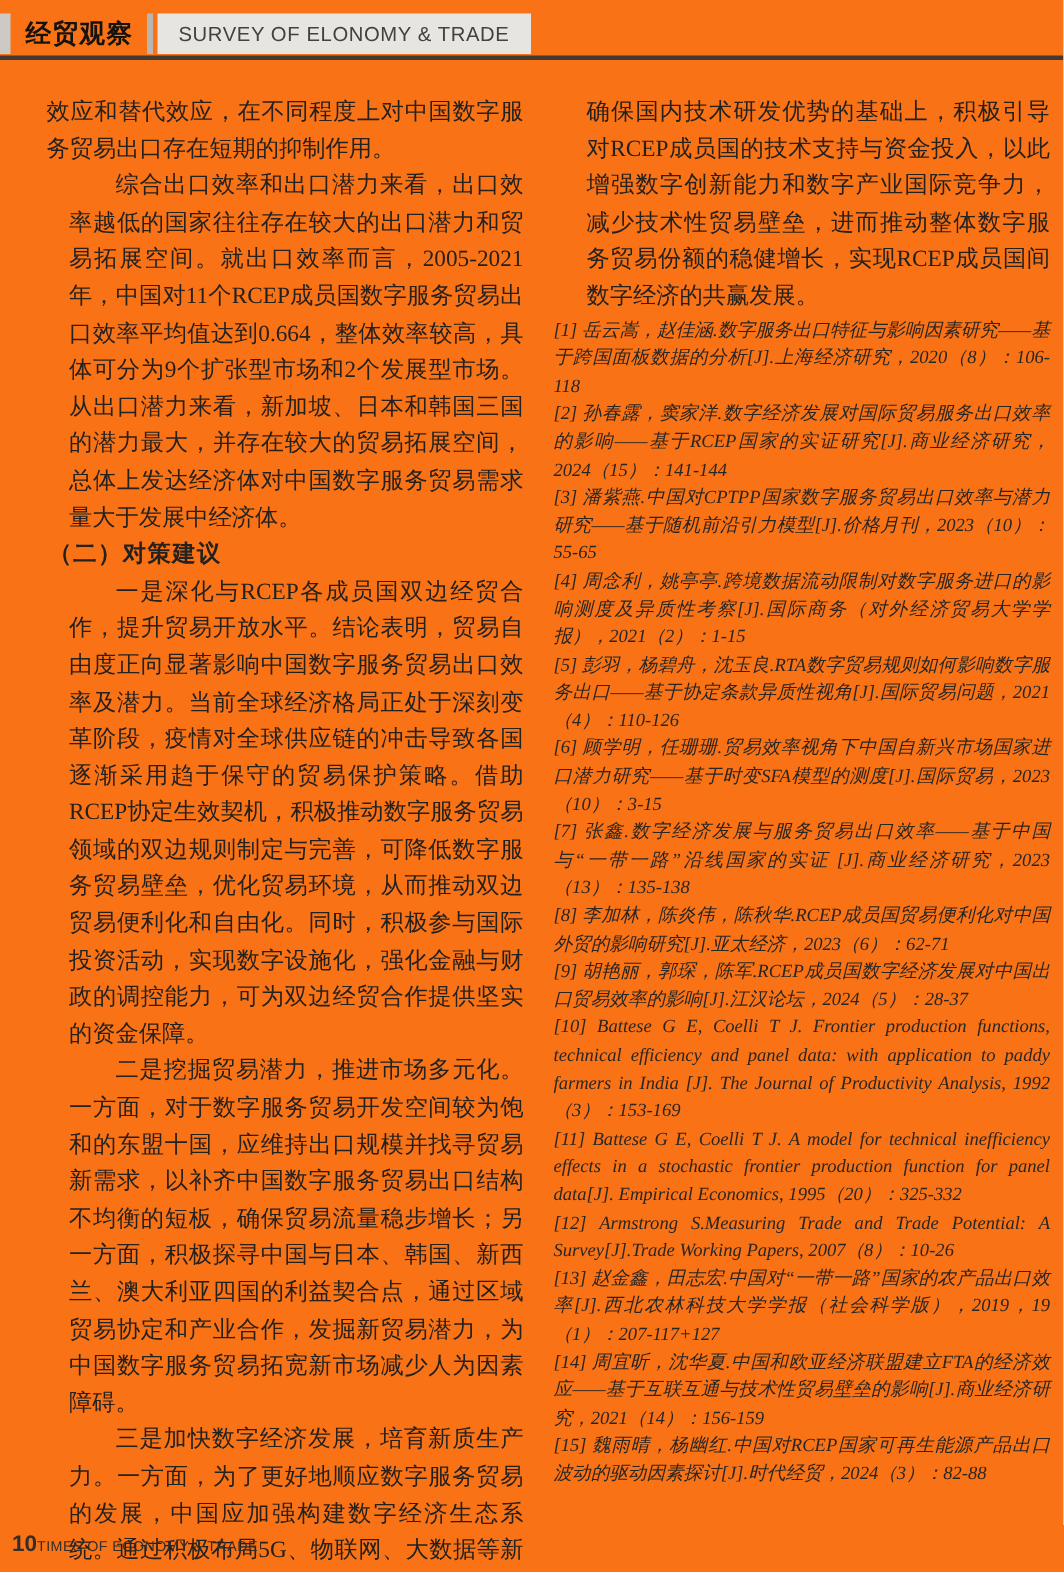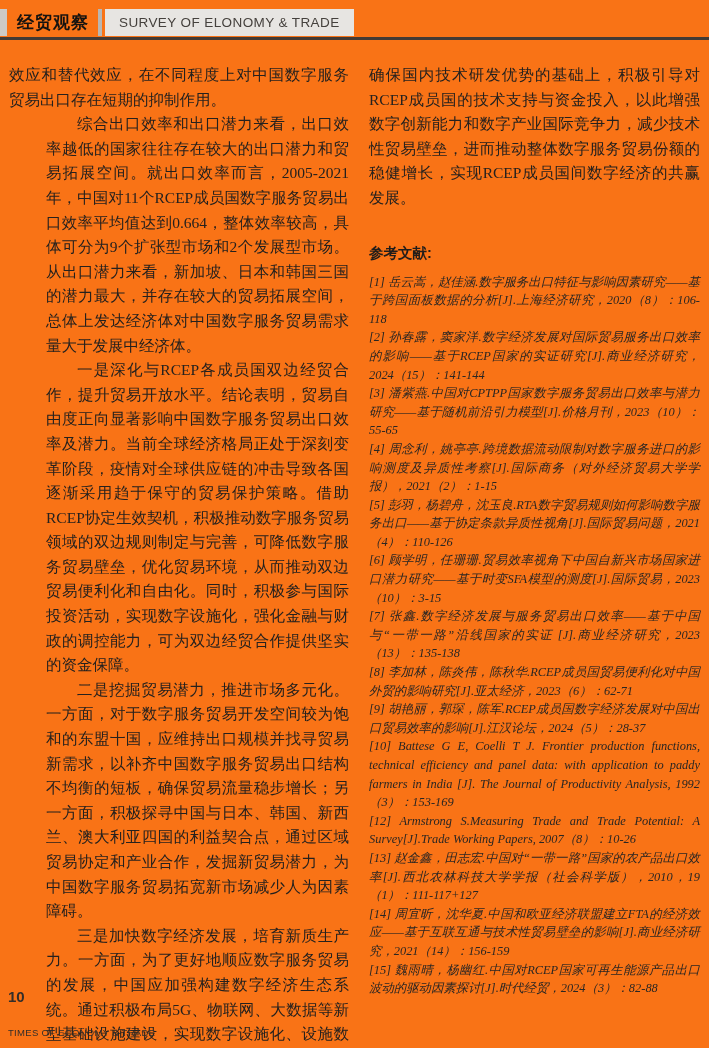--- a/index.html
+++ b/index.html
@@ -67,21 +67,21 @@
   .col { text-align: justify; }
   .col-left  { flex: 0 0 340px; }
   .col-right { flex: 1 1 auto; }
 
   .para {
     font-size: 15.5px;
     line-height: 24.6px;
     color: #25211e;
   }
   .para.indent   { text-indent: 2em; margin-left: 37px; }
-  .para.noindent { text-indent: 0; }
+  .para.noindent { text-indent: 0; margin-left: 22px; }
   .para.subhead  {
     text-indent: 1.5em;
     font-weight: 700;
     letter-spacing: 1px;
   }
 
   
   .refs-heading {
     font-family: "Liberation Sans", "DejaVu Sans", sans-serif;
     font-weight: 700;
@@ -98,24 +98,22 @@
     text-align: justify;
   }
 
   
   .footer {
     position: absolute;
     left: 8px;
     bottom: 10px;
     display: flex;
     align-items: baseline;
-    gap: 22px;
     font-family: "Liberation Sans", "DejaVu Sans", sans-serif;
     color: #332e2a;
-    flex-direction: column;
   }
   .page-number {
     font-size: 15px;
     font-weight: 700;
   }
   .journal-title {
     font-size: 9.5px;
     font-weight: 400;
     letter-spacing: 0.3px;
   }
@@ -131,43 +129,44 @@
     <div class="header-divider"></div>
     <div class="section-en">SURVEY OF ELONOMY &amp; TRADE</div>
   </header>
   <div class="header-rule"></div>
 
   <main class="columns">
 
     <section class="col col-left">
         <p class="para noindent">效应和替代效应，在不同程度上对中国数字服务贸易出口存在短期的抑制作用。</p>
         <p class="para indent">综合出口效率和出口潜力来看，出口效率越低的国家往往存在较大的出口潜力和贸易拓展空间。就出口效率而言，2005-2021年，中国对11个RCEP成员国数字服务贸易出口效率平均值达到0.664，整体效率较高，具体可分为9个扩张型市场和2个发展型市场。从出口潜力来看，新加坡、日本和韩国三国的潜力最大，并存在较大的贸易拓展空间，总体上发达经济体对中国数字服务贸易需求量大于发展中经济体。</p>
+        <p class="para subhead">（二）对策建议</p>
         <p class="para indent">一是深化与RCEP各成员国双边经贸合作，提升贸易开放水平。结论表明，贸易自由度正向显著影响中国数字服务贸易出口效率及潜力。当前全球经济格局正处于深刻变革阶段，疫情对全球供应链的冲击导致各国逐渐采用趋于保守的贸易保护策略。借助RCEP协定生效契机，积极推动数字服务贸易领域的双边规则制定与完善，可降低数字服务贸易壁垒，优化贸易环境，从而推动双边贸易便利化和自由化。同时，积极参与国际投资活动，实现数字设施化，强化金融与财政的调控能力，可为双边经贸合作提供坚实的资金保障。</p>
         <p class="para indent">二是挖掘贸易潜力，推进市场多元化。一方面，对于数字服务贸易开发空间较为饱和的东盟十国，应维持出口规模并找寻贸易新需求，以补齐中国数字服务贸易出口结构不均衡的短板，确保贸易流量稳步增长；另一方面，积极探寻中国与日本、韩国、新西兰、澳大利亚四国的利益契合点，通过区域贸易协定和产业合作，发掘新贸易潜力，为中国数字服务贸易拓宽新市场减少人为因素障碍。</p>
         <p class="para indent">三是加快数字经济发展，培育新质生产力。一方面，为了更好地顺应数字服务贸易的发展，中国应加强构建数字经济生态系统。通过积极布局5G、物联网、大数据等新型基础设施建设，实现数字设施化、设施数化进程，为数字服务贸易提供稳定的计算存储以及数据传输等技术。此外，中国应积极鼓励企业创新，尤其是核心技术层面的创新突破；另一方面，为了进一步拓展东南亚国家数字服务贸易市场，应抓住“一带一路”这一契机，积极协助伙伴国提高网络和通信技术水平，加快数字基础设施建设，确保贸易畅通和互联互通。在</p>
       </section>
 
     <section class="col col-right">
       <div>
           <p class="para noindent">确保国内技术研发优势的基础上，积极引导对RCEP成员国的技术支持与资金投入，以此增强数字创新能力和数字产业国际竞争力，减少技术性贸易壁垒，进而推动整体数字服务贸易份额的稳健增长，实现RCEP成员国间数字经济的共赢发展。</p>
         </div>
-      <h3 class="refs-heading">参考文献:</h3>
       <div class="refs">
           <p class="ref">[1] 岳云嵩，赵佳涵.数字服务出口特征与影响因素研究——基于跨国面板数据的分析[J].上海经济研究，2020（8）：106-118</p>
           <p class="ref">[2] 孙春露，窦家洋.数字经济发展对国际贸易服务出口效率的影响——基于RCEP国家的实证研究[J].商业经济研究，2024（15）：141-144</p>
           <p class="ref">[3] 潘紫燕.中国对CPTPP国家数字服务贸易出口效率与潜力研究——基于随机前沿引力模型[J].价格月刊，2023（10）：55-65</p>
           <p class="ref">[4] 周念利，姚亭亭.跨境数据流动限制对数字服务进口的影响测度及异质性考察[J].国际商务（对外经济贸易大学学报），2021（2）：1-15</p>
           <p class="ref">[5] 彭羽，杨碧舟，沈玉良.RTA数字贸易规则如何影响数字服务出口——基于协定条款异质性视角[J].国际贸易问题，2021（4）：110-126</p>
           <p class="ref">[6] 顾学明，任珊珊.贸易效率视角下中国自新兴市场国家进口潜力研究——基于时变SFA模型的测度[J].国际贸易，2023（10）：3-15</p>
           <p class="ref">[7] 张鑫.数字经济发展与服务贸易出口效率——基于中国与“一带一路”沿线国家的实证 [J].商业经济研究，2023（13）：135-138</p>
           <p class="ref">[8] 李加林，陈炎伟，陈秋华.RCEP成员国贸易便利化对中国外贸的影响研究[J].亚太经济，2023（6）：62-71</p>
           <p class="ref">[9] 胡艳丽，郭琛，陈军.RCEP成员国数字经济发展对中国出口贸易效率的影响[J].江汉论坛，2024（5）：28-37</p>
           <p class="ref">[10] Battese G E, Coelli T J. Frontier production functions, technical efficiency and panel data: with application to paddy farmers in India [J]. The Journal of Productivity Analysis, 1992（3）：153-169</p>
+          <p class="ref">[11] Battese G E, Coelli T J. A model for technical inefficiency effects in a stochastic frontier production function for panel data[J]. Empirical Economics, 1995（20）：325-332</p>
           <p class="ref">[12] Armstrong S.Measuring Trade and Trade Potential: A Survey[J].Trade Working Papers, 2007（8）：10-26</p>
-          <p class="ref">[13] 赵金鑫，田志宏.中国对“一带一路”国家的农产品出口效率[J].西北农林科技大学学报（社会科学版），2010，19（1）：111-117+127</p>
+          <p class="ref">[13] 赵金鑫，田志宏.中国对“一带一路”国家的农产品出口效率[J].西北农林科技大学学报（社会科学版），2019，19（1）：207-117+127</p>
           <p class="ref">[14] 周宜昕，沈华夏.中国和欧亚经济联盟建立FTA的经济效应——基于互联互通与技术性贸易壁垒的影响[J].商业经济研究，2021（14）：156-159</p>
           <p class="ref">[15] 魏雨晴，杨幽红.中国对RCEP国家可再生能源产品出口波动的驱动因素探讨[J].时代经贸，2024（3）：82-88</p>
         </div>
     </section>
 
   </main>
 
   <footer class="footer">
     <span class="page-number">10</span>
     <span class="journal-title">TIMES OF ECONOMY &amp; TRADE</span>

